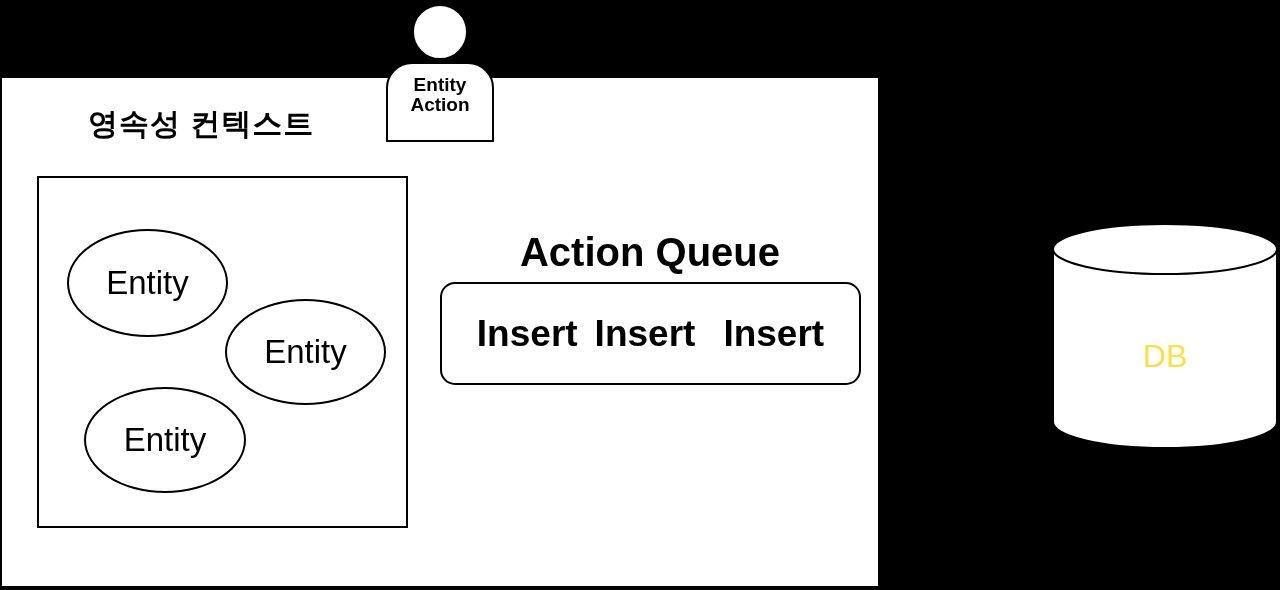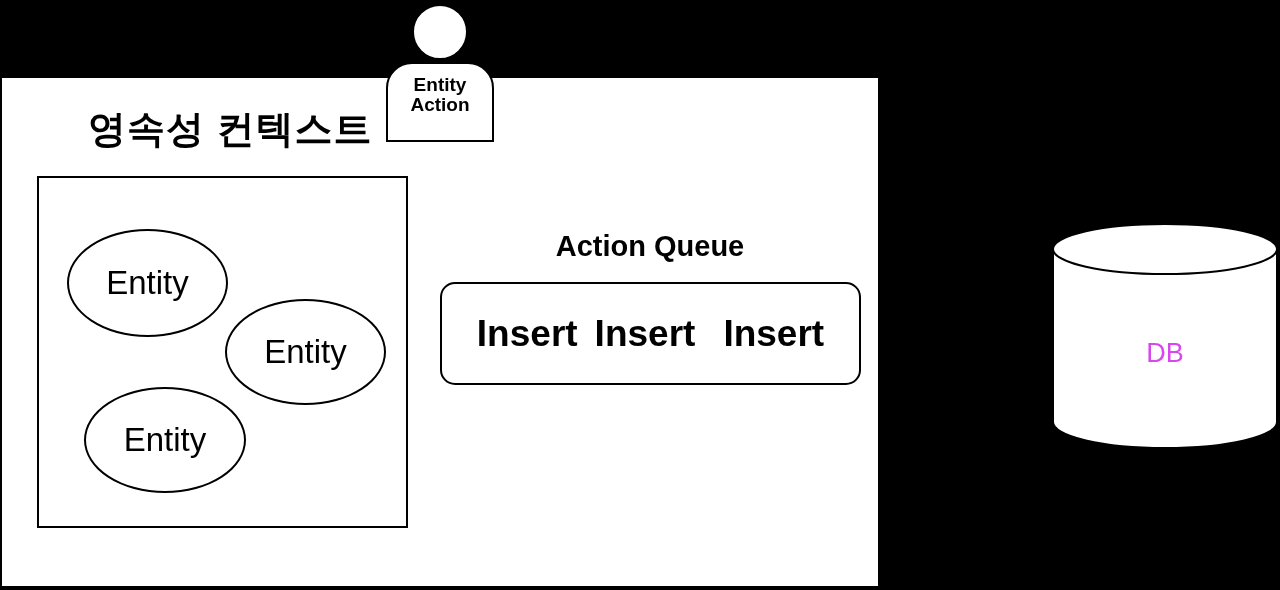--- a/index.html
+++ b/index.html
@@ -22,21 +22,21 @@
     top: 78px;
     width: 876px;
     height: 508px;
     background: #ffffff;
   }
   
   .pc-title {
     position: absolute;
     left: 88px;
     top: 104px;
-    font-size: 38px;
+    font-size: 30px;
     font-weight: bold;
     color: #000000;
     letter-spacing: 1px;
     white-space: nowrap;
   }
   
   .inner-box {
     position: absolute;
     left: 37px;
     top: 176px;
@@ -62,21 +62,21 @@
   .entity-1 { left: 67px;  top: 229px; width: 161px; height: 108px; }
   .entity-2 { left: 225px; top: 299px; width: 161px; height: 106px; }
   .entity-3 { left: 84px;  top: 387px; width: 162px; height: 106px; }
   
   .aq-title {
     position: absolute;
     left: 440px;
     top: 230px;
     width: 420px;
     text-align: center;
-    font-size: 29px;
+    font-size: 40px;
     font-weight: bold;
     color: #000000;
     white-space: nowrap;
   }
   .queue-box {
     position: absolute;
     left: 440px;
     top: 282px;
     width: 421px;
     height: 103px;
@@ -127,22 +127,22 @@
     position: absolute;
     left: 1050px;
     top: 221px;
   }
   .db-label {
     position: absolute;
     left: 1050px;
     top: 338px;
     width: 230px;
     text-align: center;
-    font-size: 27px;
-    color: #d946ef;
+    font-size: 32px;
+    color: #fde047;
   }
 </style>
 </head>
 <body>
 
 <div class="stage">
 
   <div class="panel"></div>
 
   <div class="pc-title">영속성 컨텍스트</div>

